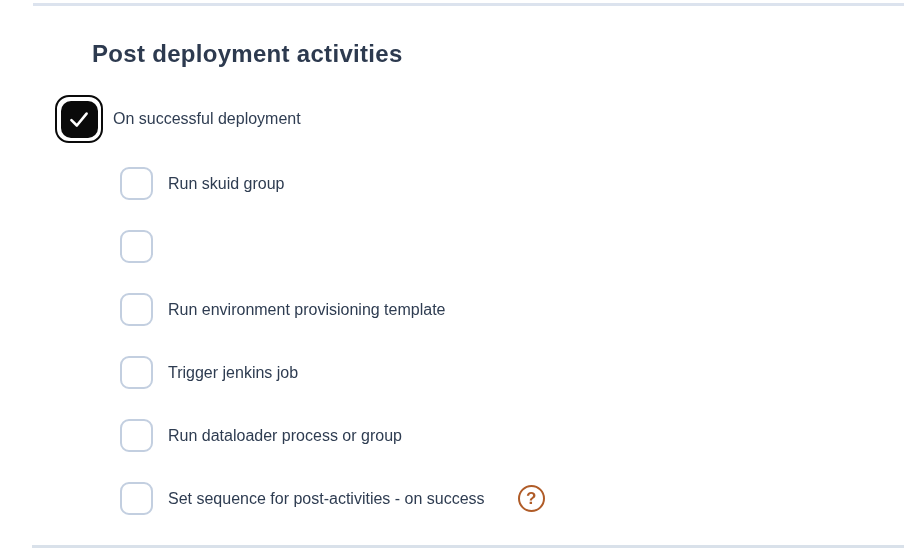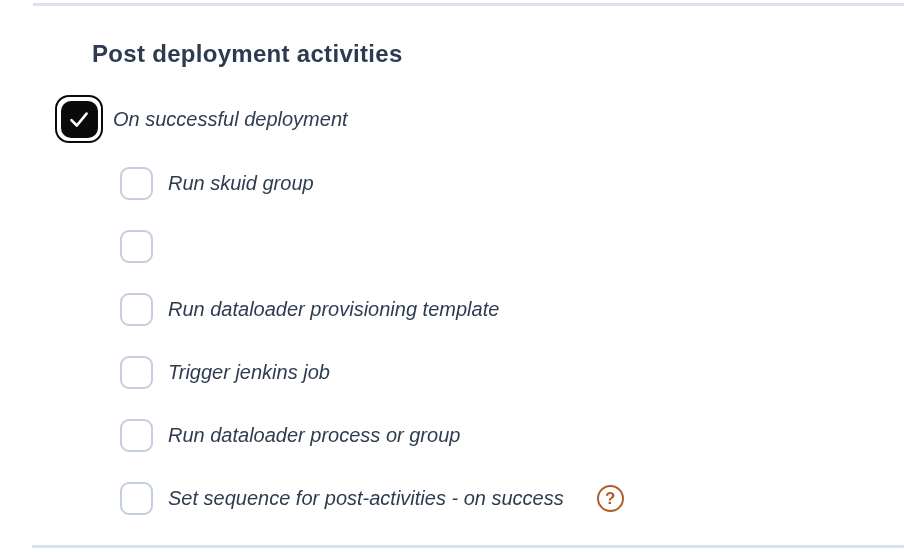--- a/index.html
+++ b/index.html
@@ -34,21 +34,21 @@
   .child-rows {
     position:absolute; left:120px; top:167px;
     display:flex; flex-direction:column; gap:30px;
   }
   .child-rows .row { gap:15px; height:33px; }
   .checkbox-unchecked {
     width:33px; height:33px; background:#ffffff;
     border:2px solid #c3cfe0; border-radius:9px; flex:0 0 auto;
   }
 
-  .option-label { font-size:20px; color:#2e3c51; white-space:nowrap;font-style:italic; }
+  .option-label { font-size:16px; color:#2e3c51; white-space:nowrap; }
   .parent-row .option-label { color:#2f3d52; }
 
   .help-icon {
     width:27px; height:27px; margin-left:18px; flex:0 0 auto;
     border:2.5px solid #b05c28; border-radius:50%;
     color:#b05c28; font-size:17px; font-weight:700;
     display:flex; align-items:center; justify-content:center;
     line-height:1; padding-bottom:1px;
   }
 </style>
@@ -76,21 +76,21 @@
     <span class="checkbox-unchecked"></span>
     <span class="option-label">Run skuid group</span>
   </div>
 
   <div class="row">
     <span class="checkbox-unchecked"></span>
   </div>
 
   <div class="row">
     <span class="checkbox-unchecked"></span>
-    <span class="option-label">Run dataloader provisioning template</span>
+    <span class="option-label">Run environment provisioning template</span>
   </div>
 
   <div class="row">
     <span class="checkbox-unchecked"></span>
     <span class="option-label">Trigger jenkins job</span>
   </div>
 
   <div class="row">
     <span class="checkbox-unchecked"></span>
     <span class="option-label">Run dataloader process or group</span>

